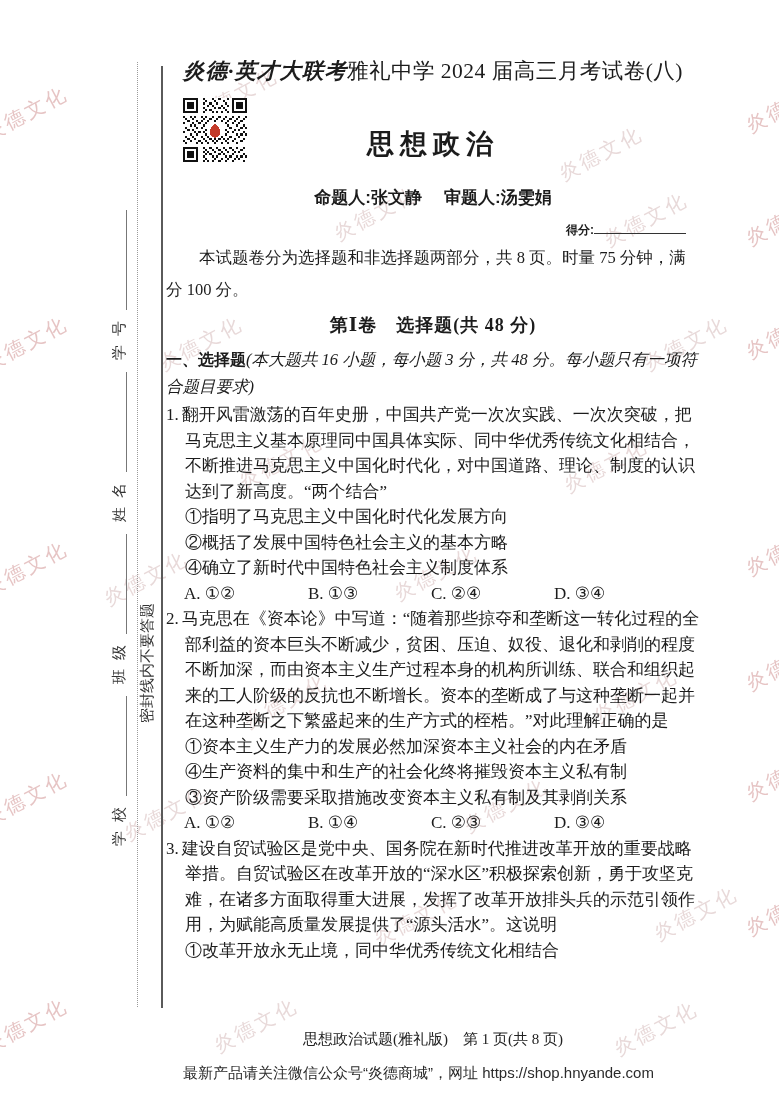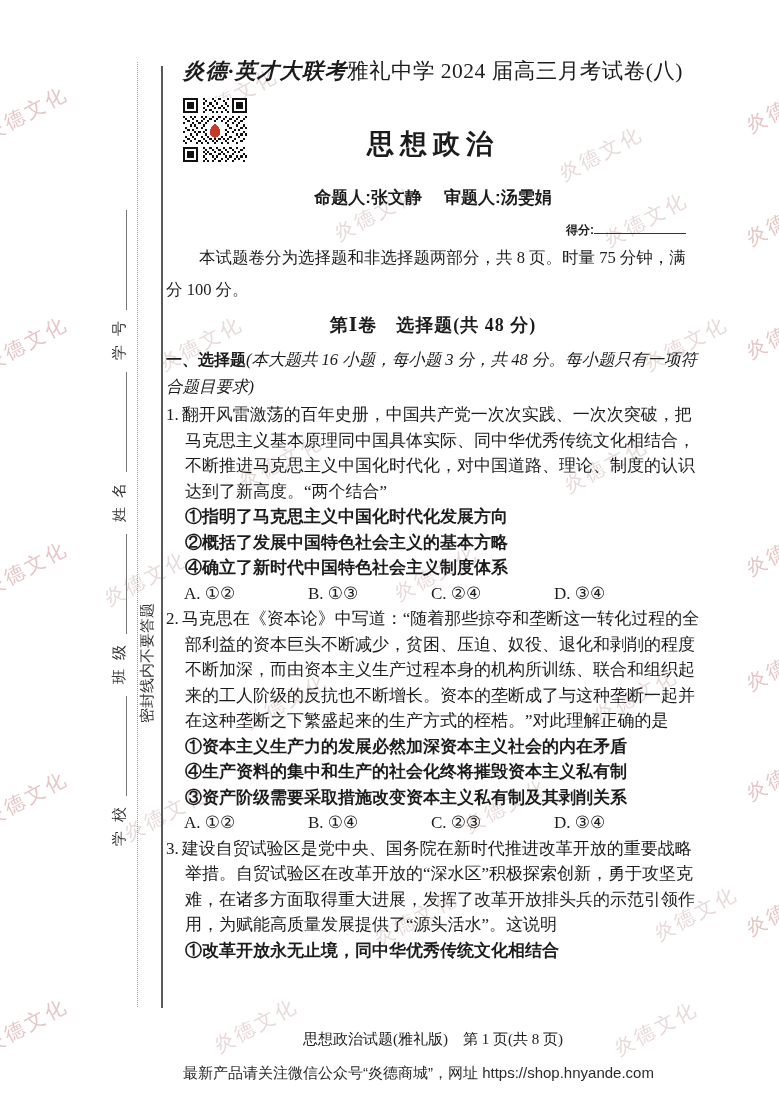--- a/index.html
+++ b/index.html
@@ -42,21 +42,21 @@
       padding-right:14px;font-family:"Liberation Sans","DejaVu Sans",sans-serif;}
   .score-blank{display:inline-block;width:92px;height:15px;border-bottom:1.5px solid #333;}
   .intro{font-size:16.5px;line-height:32px;text-indent:2em;}
   .section-heading{margin-top:7px;text-align:center;font-size:18px;font-weight:700;letter-spacing:1px;}
   .directions{margin-top:9px;font-size:16.5px;line-height:27px;}
   .directions .dir-bold{font-weight:700;font-family:Liberation Sans, sans-serif;font-size:16px;}
   .directions .dir-kai{font-style:italic;}
   .questions{margin-top:2px;}
   .stem{font-size:17px;line-height:25.5px;padding-left:19px;text-indent:-19px;}
   .qnum{margin-right:3px;}
-  .item{font-size:17px;line-height:25.5px;padding-left:19px;font-weight:bold;}
+  .item{font-size:17px;line-height:25.5px;padding-left:19px;}
   .choices{display:grid;grid-template-columns:124px 123px 123px 1fr;
       padding-left:18px;font-size:17px;line-height:25.5px;}
   
   .footer-page{position:absolute;left:166px;top:1030px;width:534px;text-align:center;
       font-size:15px;color:#222;z-index:2;}
   .promo{position:absolute;left:183px;top:1064px;font-size:15px;color:#2b2b2b;z-index:2;
       font-family:"Liberation Sans","DejaVu Sans",sans-serif;}
 </style>
 </head>
 <body>

